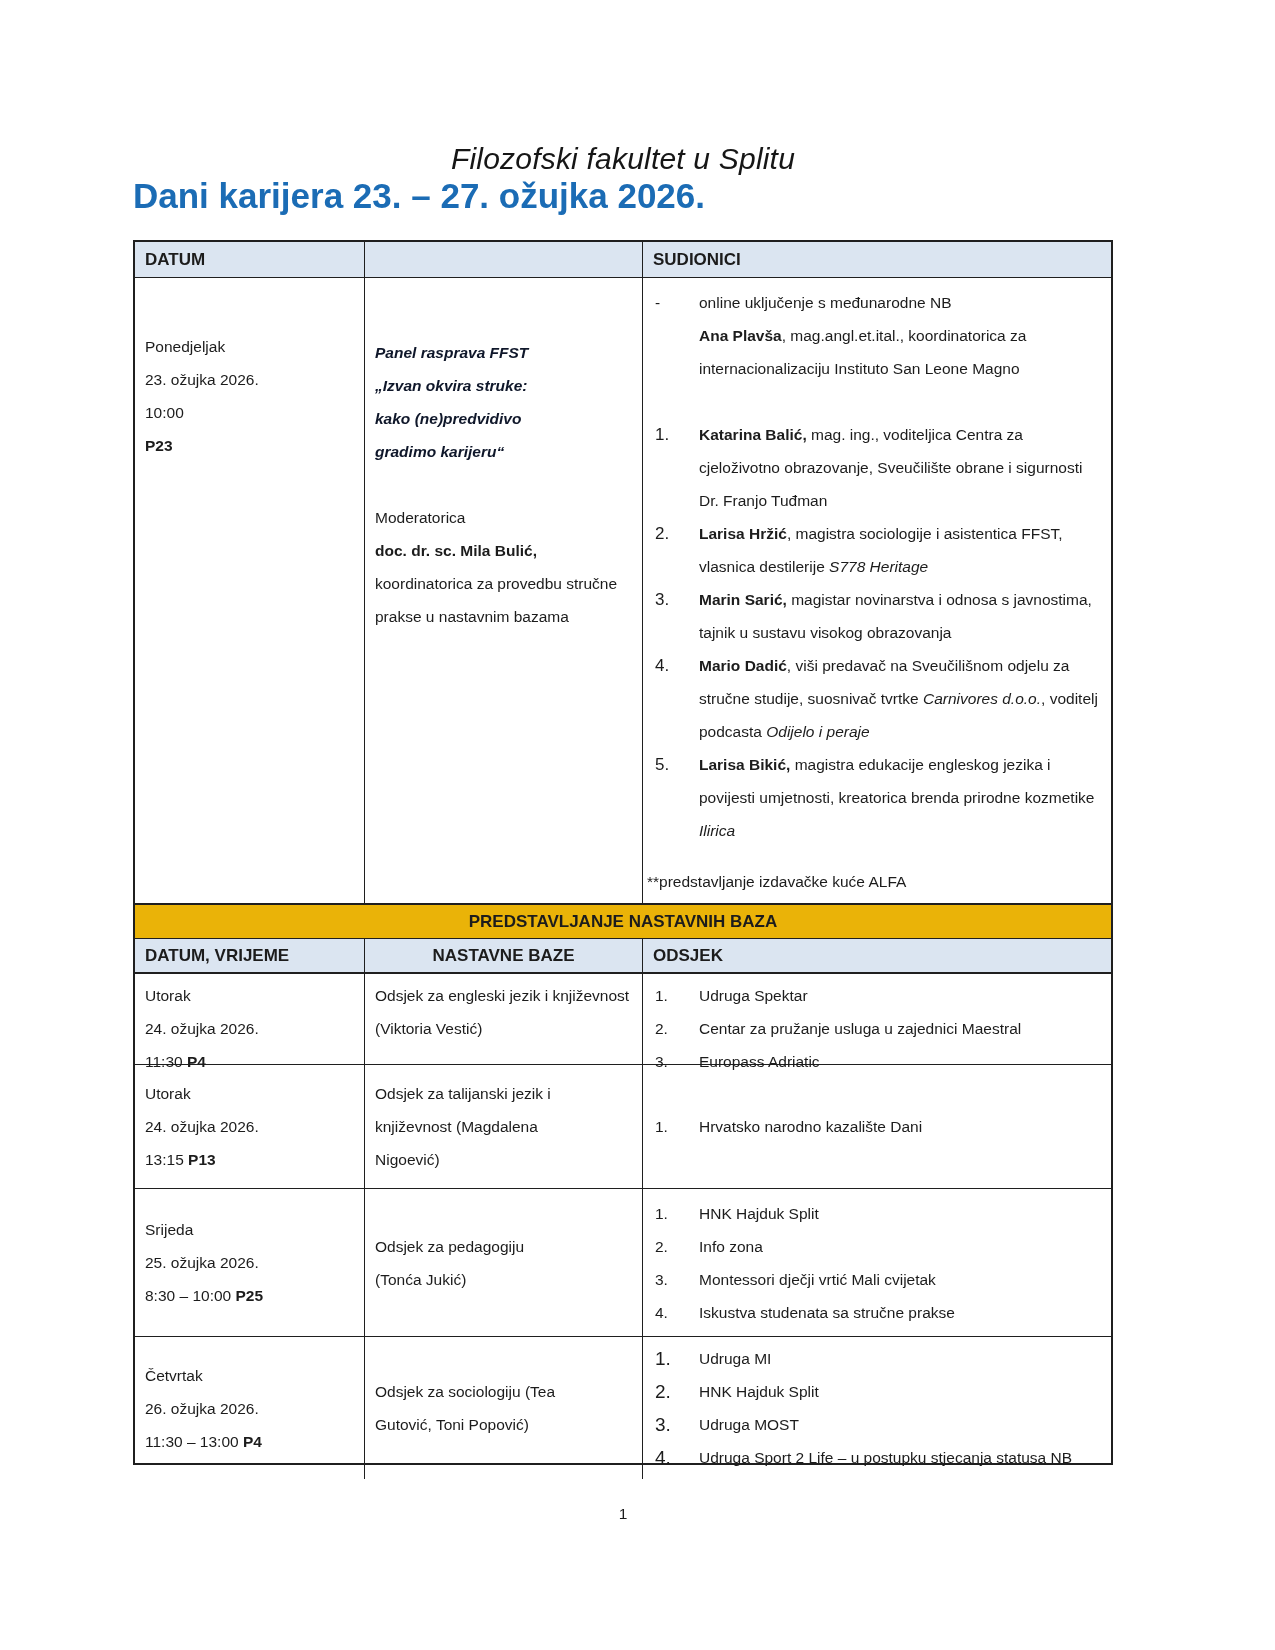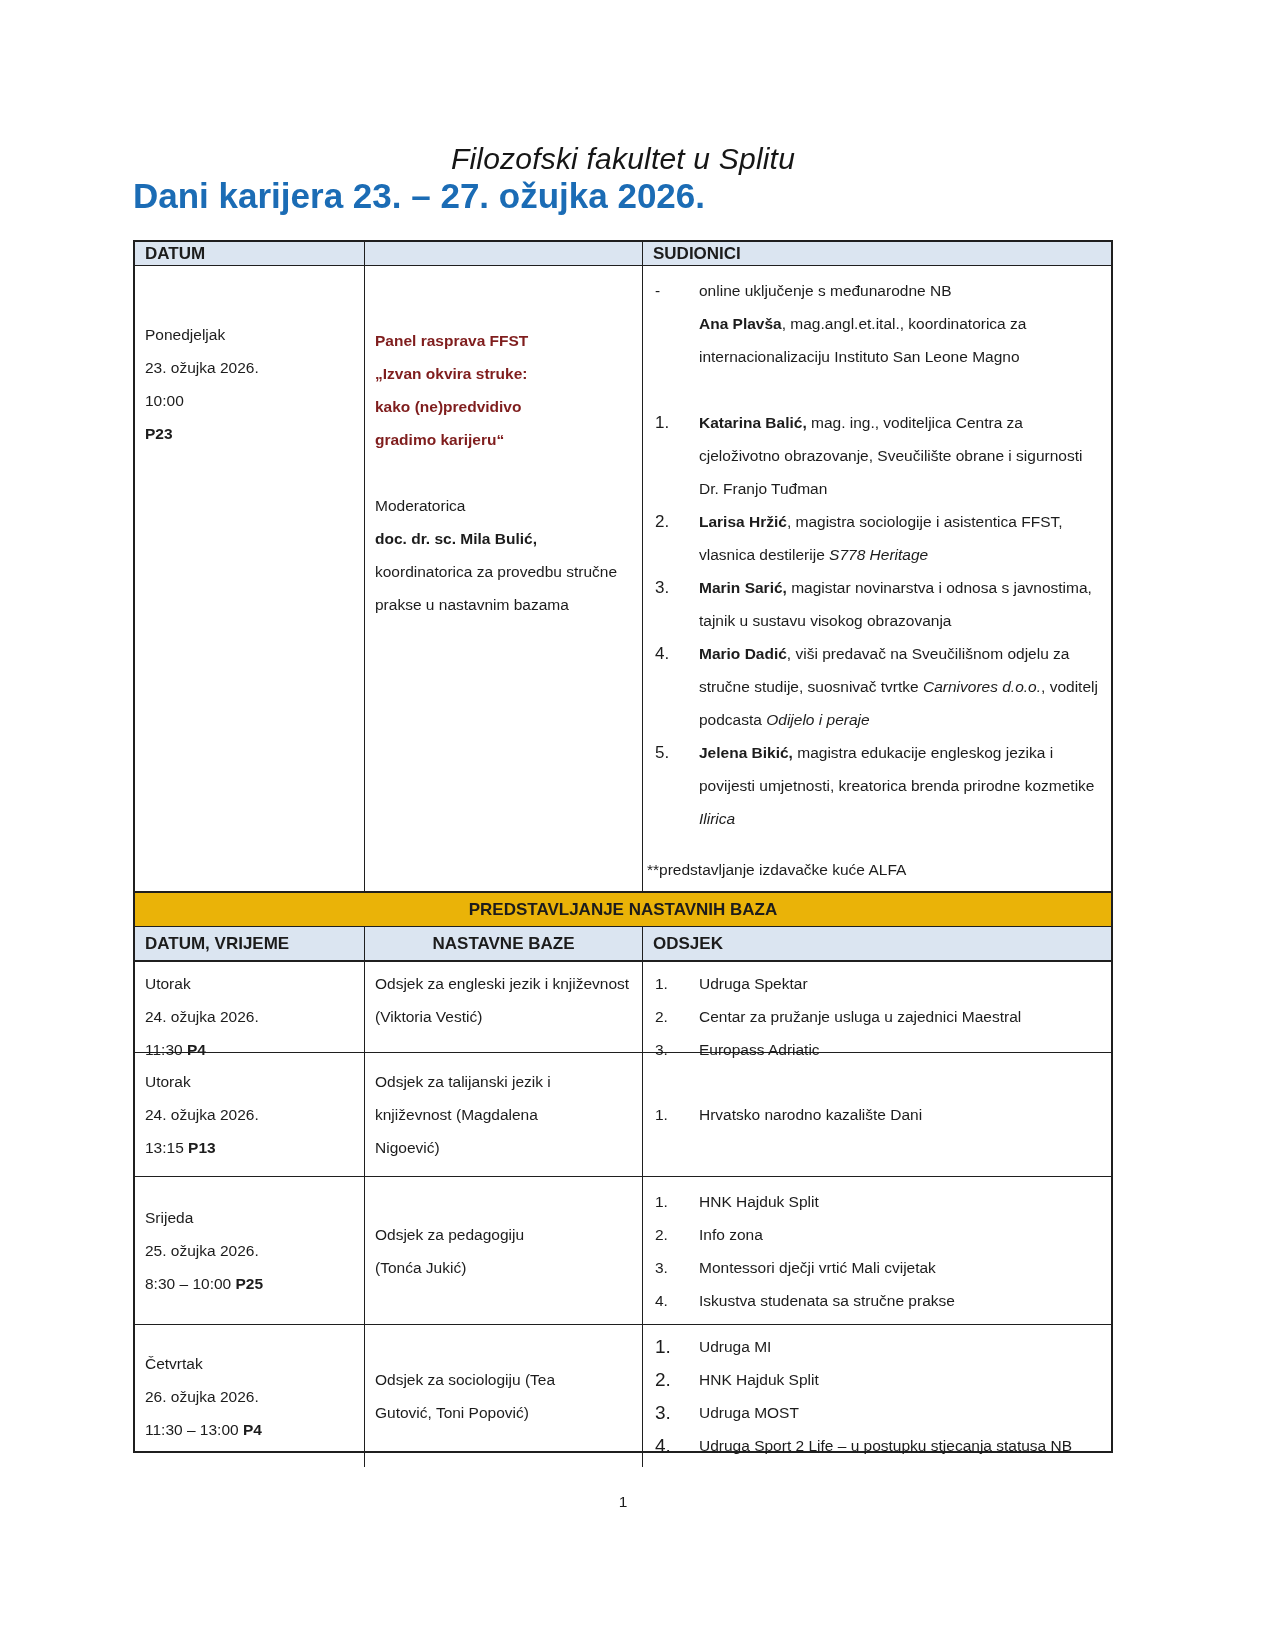--- a/index.html
+++ b/index.html
@@ -27,27 +27,27 @@
     font-weight:bold;
     color:#1b6cb5;
   }
 
   
   .doc-table { margin-top:24px; border:2px solid #1f1f1f; }
   .grid { display:grid; grid-template-columns:229px 278px 1fr; }
   .cell { border-left:1px solid #1f1f1f; padding:0 10px; line-height:33px; font-size:15.5px; }
   .cell:first-child { border-left:none; }
   .hdr-row { background:#dbe5f1; border-bottom:1px solid #1f1f1f; }
-  .hdr-cell { font-weight:bold; font-size:17px; display:flex; align-items:center; height:23px; }
+  .hdr-cell { font-weight:bold; font-size:17px; display:flex; align-items:center; height:35px; }
 
   
   .t1-row { height:625px; }
   .t1-datum { padding-top:52px; }
   .t1-panel { padding-top:58px; }
-  .panel-title { color:#7f1d1d; font-weight:bold; }
+  .panel-title { color:#0f172a; font-weight:bold;font-style:italic; }
   .spacer-line { height:33px; }
   .t1-sud { display:flex; flex-direction:column; padding-top:8px; padding-bottom:5px; padding-left:12px; }
 
   .li { display:flex; }
   .li .num { flex:none; width:44px; }
   .li .txt { flex:1; }
   .p-num { font-size:17px; }
   .footnote { margin-top:auto; margin-left:-8px; }
 
   
@@ -128,21 +128,21 @@
           <div class="li">
             <span class="num p-num">3.</span>
             <span class="txt"><b>Marin Sarić,</b><span> magistar novinarstva i odnosa s javnostima, tajnik u sustavu visokog obrazovanja</span><i></i><span></span><i></i></span>
           </div>
           <div class="li">
             <span class="num p-num">4.</span>
             <span class="txt"><b>Mario Dadić</b><span>, viši predavač na Sveučilišnom odjelu za stručne studije, suosnivač tvrtke </span><i>Carnivores d.o.o.</i><span>, voditelj podcasta </span><i>Odijelo i peraje</i></span>
           </div>
           <div class="li">
             <span class="num p-num">5.</span>
-            <span class="txt"><b>Jelena Bikić,</b><span> magistra edukacije engleskog jezika i povijesti umjetnosti, kreatorica brenda prirodne kozmetike </span><i>Ilirica</i><span></span><i></i></span>
+            <span class="txt"><b>Larisa Bikić,</b><span> magistra edukacije engleskog jezika i povijesti umjetnosti, kreatorica brenda prirodne kozmetike </span><i>Ilirica</i><span></span><i></i></span>
           </div>
 
           <div class="footnote">**predstavljanje izdavačke kuće ALFA</div>
         </div>
       </div>
 
       <div class="section-row">PREDSTAVLJANJE NASTAVNIH BAZA</div>
 
       <div class="grid hdr-row t2-hdr">
         <div class="cell hdr-cell">DATUM, VRIJEME</div>

